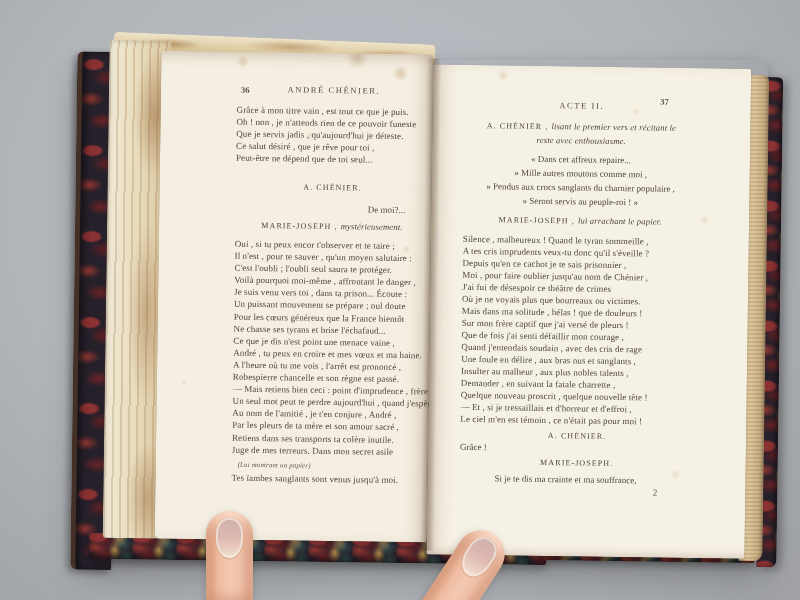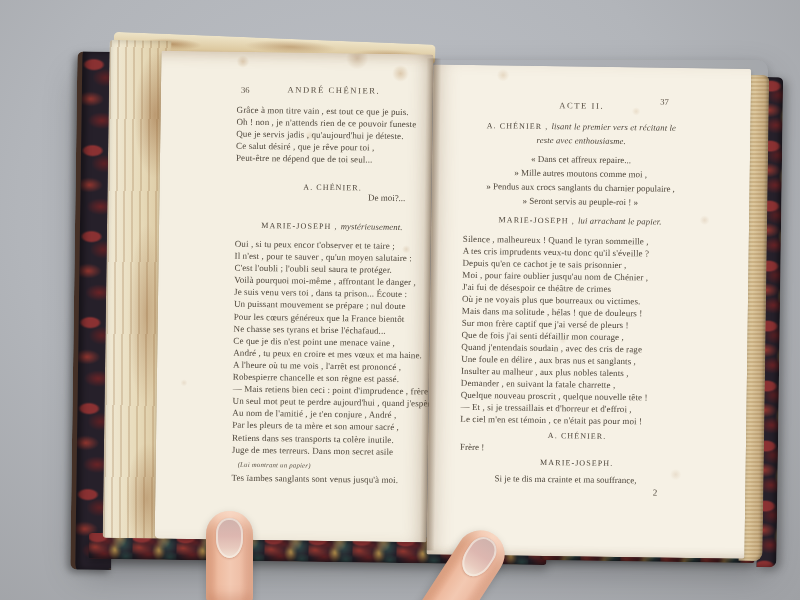--- a/index.html
+++ b/index.html
@@ -90,21 +90,21 @@
     box-shadow:inset 17px 0 20px -12px rgba(110,80,50,.34),
                inset 0 -10px 10px -9px rgba(120,85,55,.25),
                0 3px 4px rgba(0,0,0,.2);}
   .gutter{position:absolute;left:423px;top:58px;width:15px;height:492px;
     background:linear-gradient(90deg, transparent, rgba(70,45,20,.22) 40%, rgba(70,45,20,.3) 55%, transparent);}
   
   .pl-text{position:absolute;left:76px;top:22px;width:194px;font-size:9px;line-height:12.1px;}
   .pr-text{position:absolute;left:32px;top:24px;width:234px;font-size:9px;line-height:12px;}
   .phead{position:absolute;left:0;right:0;text-align:center;font-size:8.5px;
     letter-spacing:1.6px;color:#544b3f;}
-  .pgnum{position:absolute;font-size:8.5px;letter-spacing:0;color:#544b3f;}
+  .pgnum{position:absolute;font-size:8.5px;letter-spacing:0;color:#544b3f;font-weight:bold;}
   .verse{position:absolute;left:0;white-space:nowrap;letter-spacing:.1px;}
   .vline{white-space:nowrap;}
   .speaker{position:absolute;left:0;right:0;text-align:center;font-size:8px;
     letter-spacing:1.1px;color:#4a4238;white-space:nowrap;}
   .speaker i{letter-spacing:.2px;font-size:8.5px;}
   .cue{position:absolute;white-space:nowrap;}
   .stagedir{position:absolute;font-size:6.8px;font-style:italic;color:#5a5246;letter-spacing:.2px;}
   .quote{position:absolute;left:0;right:0;text-align:center;line-height:13.9px;}
   .quote .vline{white-space:nowrap;}
   .sig{position:absolute;font-size:9px;}
@@ -142,21 +142,21 @@
         <div class="pgnum" style="left:4px;top:10px;">36</div>
         <div class="phead" style="top:9px;">ANDRÉ CHÉNIER.</div>
         <div class="verse" style="top:30px;">
             <div class="vline">Grâce à mon titre vain , est tout ce que je puis.</div>
             <div class="vline">Oh ! non , je n'attends rien de ce pouvoir funeste</div>
             <div class="vline">Que je servis jadis , qu'aujourd'hui je déteste.</div>
             <div class="vline">Ce salut désiré , que je rêve pour toi ,</div>
             <div class="vline">Peut-être ne dépend que de toi seul...</div>
           </div>
         <div class="speaker" style="top:107px;">A. CHÉNIER.</div>
-        <div class="cue" style="top:116px;right:24px;">De moi?...</div>
+        <div class="cue" style="top:128px;right:24px;">De moi?...</div>
         <div class="speaker" style="top:145px;">
           <span>MARIE-JOSEPH ,</span>
           <i>mystérieusement.</i>
         </div>
         <div class="verse" style="top:164px;">
             <div class="vline">Oui , si tu peux encor t'observer et te taire ;</div>
             <div class="vline">Il n'est , pour te sauver , qu'un moyen salutaire :</div>
             <div class="vline">C'est l'oubli ; l'oubli seul saura te protéger.</div>
             <div class="vline">Voilà pourquoi moi-même , affrontant le danger ,</div>
             <div class="vline">Je suis venu vers toi , dans ta prison... Écoute :</div>
@@ -214,21 +214,21 @@
             <div class="vline">Que de fois j'ai senti défaillir mon courage ,</div>
             <div class="vline">Quand j'entendais soudain , avec des cris de rage</div>
             <div class="vline">Une foule en délire , aux bras nus et sanglants ,</div>
             <div class="vline">Insulter au malheur , aux plus nobles talents ,</div>
             <div class="vline">Demander , en suivant la fatale charrette ,</div>
             <div class="vline">Quelque nouveau proscrit , quelque nouvelle tête !</div>
             <div class="vline">— Et , si je tressaillais et d'horreur et d'effroi ,</div>
             <div class="vline">Le ciel m'en est témoin , ce n'était pas pour moi !</div>
           </div>
         <div class="speaker" style="top:340px;">A. CHÉNIER.</div>
-        <div class="cue" style="top:352px;left:0;">Frère !</div>
+        <div class="cue" style="top:352px;left:0;">Grâce !</div>
         <div class="speaker" style="top:367px;">MARIE-JOSEPH.</div>
         <div class="cue" style="top:383px;left:35px;">Si je te dis ma crainte et ma souffrance,</div>
         <div class="sig" style="top:395px;right:36px;">2</div>
       </div>
     </div>
 
     <div class="gutter"></div>
   </div>
 
   <div class="finger finger-left">

